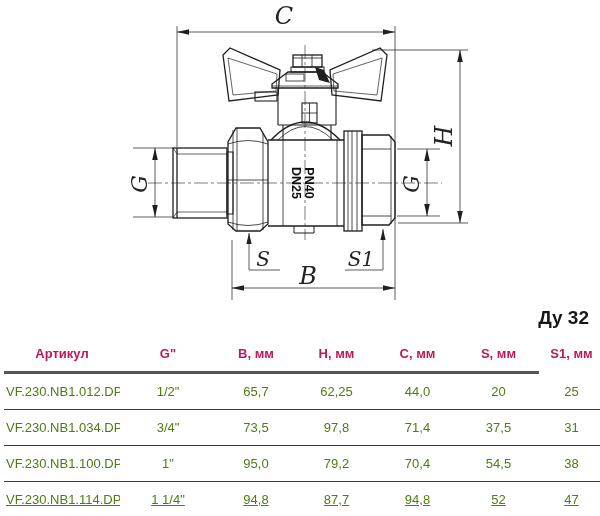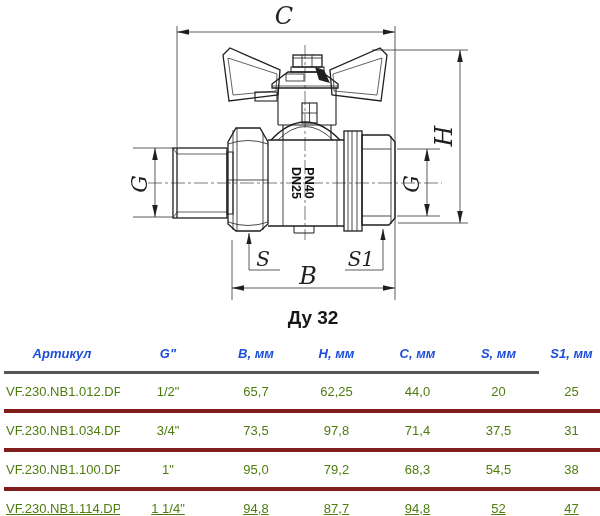--- a/index.html
+++ b/index.html
@@ -3,31 +3,31 @@
 <meta charset="utf-8">
 <style>
   html,body{margin:0;padding:0;background:#ffffff;}
   .page{width:600px;height:516px;background:#fff;overflow:hidden;
         font-family:"Liberation Sans",sans-serif;}
   .drawing-wrap{width:600px;height:300px;position:relative;}
   svg{display:block;}
   svg text.dim{font-family:"DejaVu Serif",serif;font-style:italic;fill:#222;}
   svg text.mark{font-family:"Liberation Sans",sans-serif;font-weight:bold;fill:#101010;}
 
-  .title{margin:4px 0 0;padding-left:26px;height:28px;line-height:28px;
-         text-align:center;font-size:19px;font-weight:bold;color:#171717;}
+  .title{margin:4px 11px 0;padding-left:26px;height:28px;line-height:28px;
+         text-align:right;font-size:19px;font-weight:bold;color:#171717;}
 
   .table-wrap{padding:0 4px;margin-top:4px;}
   table{width:100%;border-collapse:collapse;table-layout:fixed;}
   th,td{padding:0 2px;text-align:center;vertical-align:middle;height:35px;
         font-size:13px;overflow:hidden;white-space:nowrap;}
-  thead th{font-weight:bold;color:#1d4ed8;border-bottom:3px solid #555555;font-style:italic;}
+  thead th{font-weight:bold;color:#be185d;border-bottom:3px solid #555555;}
   thead th:last-child{border-bottom:3px solid transparent;}
   tbody td{color:#4d7c0f;font-weight:normal;}
-  tbody tr + tr td{border-top:4px solid #7f1d1d;margin-left:48px;}
+  tbody tr + tr td{border-top:1px solid #7f1d1d;margin-left:48px;}
   tbody tr:last-child td{border-bottom:1px solid #e3e3e3;text-decoration:underline;}
 </style>
 </head>
 <body>
 
 <div class="page">
 
   <div class="drawing-wrap">
   <svg width="600" height="300" viewBox="0 0 600 300">
 
@@ -177,21 +177,21 @@
           <td>97,8</td>
           <td>71,4</td>
           <td>37,5</td>
           <td>31</td>
         </tr>
         <tr>
           <td>VF.230.NB1.100.DP</td>
           <td>1"</td>
           <td>95,0</td>
           <td>79,2</td>
-          <td>68,3</td>
+          <td>70,4</td>
           <td>54,5</td>
           <td>38</td>
         </tr>
         <tr>
           <td>VF.230.NB1.114.DP</td>
           <td>1 1/4"</td>
           <td>94,8</td>
           <td>87,7</td>
           <td>94,8</td>
           <td>52</td>

